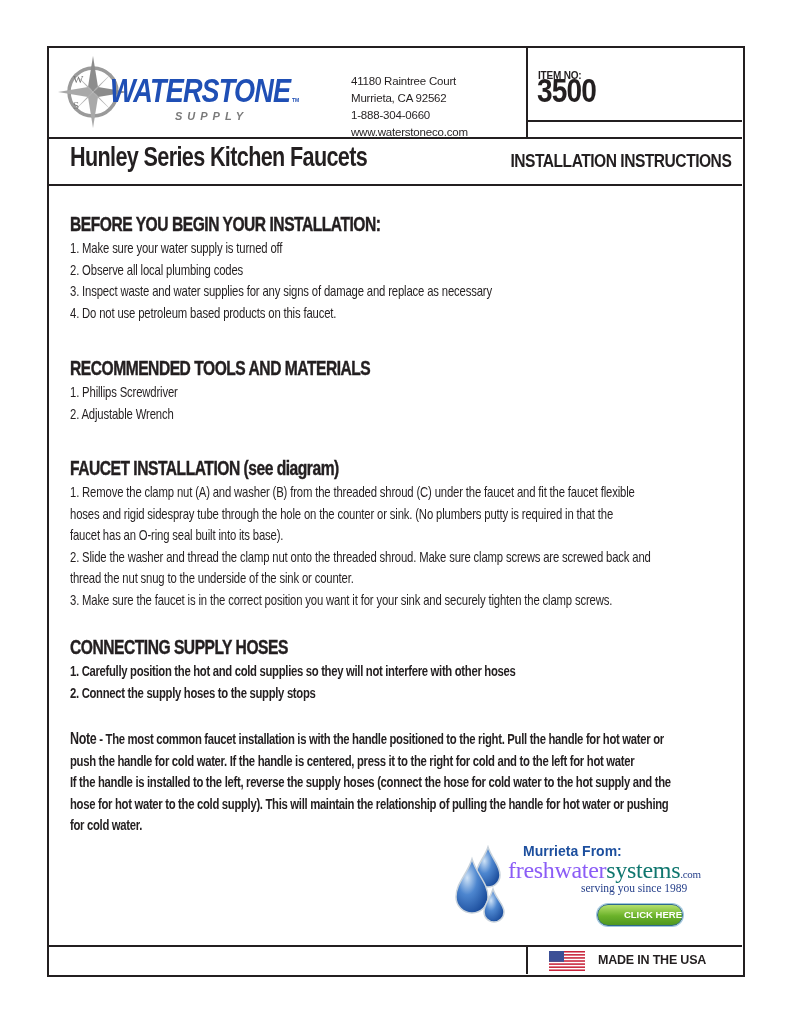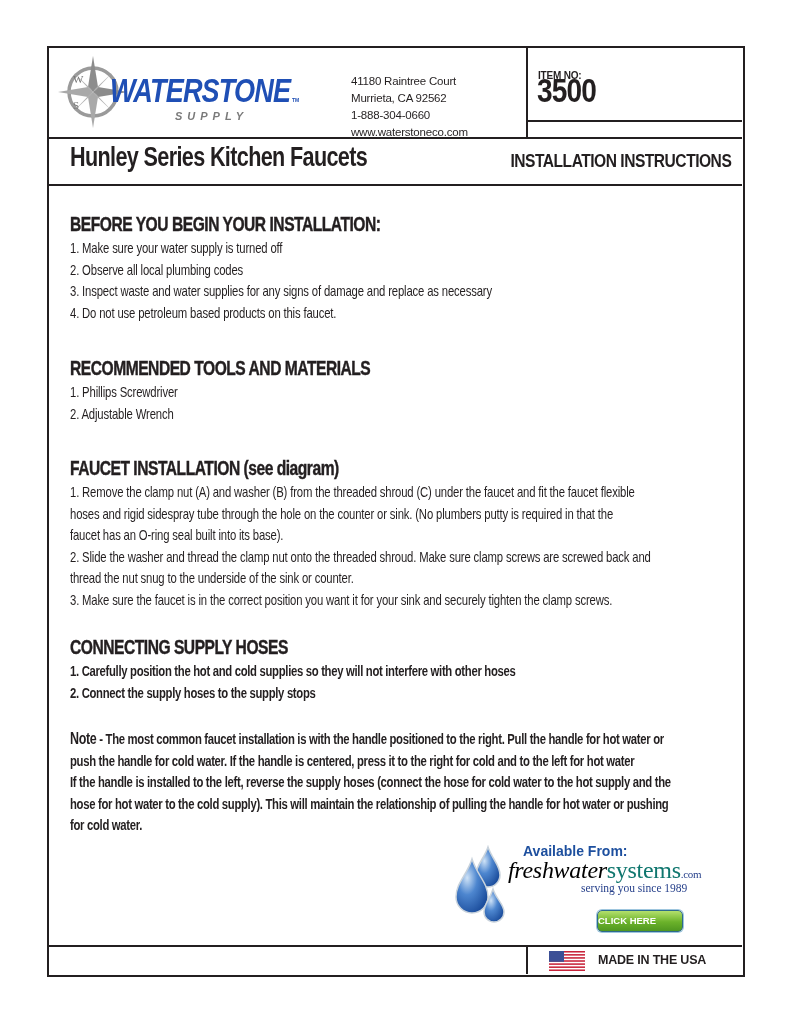--- a/index.html
+++ b/index.html
@@ -13,25 +13,25 @@
   .item-label { position:absolute; left:538px; top:70px; font-size:10px; font-weight:bold; letter-spacing:-0.2px; }
   .item-no { position:absolute; left:537px; top:72px; font-size:33px; font-weight:bold; letter-spacing:-1px; transform:scaleX(0.85); transform-origin:left top; }
   .title { position:absolute; left:70px; top:142px; font-size:27px; font-weight:bold; letter-spacing:-0.8px; transform:scaleX(0.8); transform-origin:left top; white-space:nowrap; }
   .subtitle { position:absolute; right:60px; top:150px; font-size:19px; font-weight:bold; letter-spacing:-0.6px; transform:scaleX(0.82); transform-origin:right top; white-space:nowrap; }
   .sec-h { position:absolute; left:70px; font-size:19.5px; font-weight:bold; letter-spacing:-0.6px; transform:scaleX(0.8); transform-origin:left top; white-space:nowrap; -webkit-text-stroke:0.4px #231f20; }
   .body-text { position:absolute; left:70px; font-size:14.5px; line-height:21.5px; transform:scaleX(0.78); transform-origin:left top; white-space:nowrap; letter-spacing:-0.2px; }
   .body-text.bold { font-weight:bold; letter-spacing:-0.4px; }
   .ad { position:absolute; left:450px; top:840px; width:270px; height:92px; }
   .ad .avail { position:absolute; left:73px; top:3px; font-size:14px; font-weight:bold; color:#1d4f9e; }
   .ad .brand { position:absolute; left:58px; top:17px; font-family:"Liberation Serif", serif; font-size:24px; white-space:nowrap; letter-spacing:-0.3px; }
-  .ad .brand .fw { color:#000000;font-style:italic; }
+  .ad .brand .fw { color:#8b5cf6; }
   .ad .brand .sys { color:#0f766e; }
   .ad .brand .com { color:#253f8a; font-size:11px; }
   .ad .since { position:absolute; left:131px; top:42px; font-family:"Liberation Serif", serif; font-size:11.5px; color:#253f8a; white-space:nowrap; }
-  .ad .click { position:absolute; left:147px; top:64px; width:84px; height:20px; border-radius:5px; background:linear-gradient(#b4e06c, #6bb22a 55%, #4f9720); border:1.5px solid #2f6a8c; box-shadow:0 0 0 1px #9ec6de; color:#ffffff; font-size:9.5px; font-weight:bold; text-align:left; line-height:20px; cursor:pointer;margin-top:6px; }
+  .ad .click { position:absolute; left:147px; top:64px; width:84px; height:20px; border-radius:11px; background:linear-gradient(#b4e06c, #6bb22a 55%, #4f9720); border:1.5px solid #2f6a8c; box-shadow:0 0 0 1px #9ec6de; color:#ffffff; font-size:9.5px; font-weight:bold; text-align:right; line-height:20px; cursor:pointer; }
   .flag { position:absolute; left:549px; top:951px; width:36px; height:20px; }
   .made { position:absolute; left:598px; top:953px; font-size:12.5px; font-weight:bold; letter-spacing:-0.2px; white-space:nowrap; }
 </style>
 </head>
 <body>
 
 <div class="frame"></div>
 <div class="vline" style="left:526px; top:47px; height:91px;"></div>
 <div class="hline" style="left:526px; top:120px; width:216px;"></div>
 <div class="hline" style="left:48px; top:137px; width:694px;"></div>
@@ -115,21 +115,21 @@
       <radialGradient id="dg" cx="35%" cy="35%" r="70%">
         <stop offset="0" stop-color="#cfe3f7"></stop>
         <stop offset="0.45" stop-color="#4d86cf"></stop>
         <stop offset="1" stop-color="#1d4f9e"></stop>
       </radialGradient>
     </defs>
     <path d="M38,2 C34,14 26,20 26,30 a12,12 0 0 0 24,0 C50,20 42,14 38,2Z" fill="url(#dg)" stroke="#c9d3dc" stroke-width="1.5"></path>
     <path d="M22,14 C17,30 6,38 6,52 a16,16 0 0 0 32,0 C38,38 27,30 22,14Z" fill="url(#dg)" stroke="#c9d3dc" stroke-width="1.5"></path>
     <path d="M43,44 C40,54 34,59 34,67 a10,10 0 0 0 20,0 C54,59 46,54 43,44Z" fill="url(#dg)" stroke="#c9d3dc" stroke-width="1.5"></path>
   </svg>
-  <div class="avail">Available From:</div>
+  <div class="avail">Murrieta From:</div>
   <div class="brand"><span class="fw">freshwater</span><span class="sys">systems</span><span class="com">.com</span></div>
   <div class="since">serving you since 1989</div>
   <div class="click">CLICK HERE</div>
 </div>
 
 <svg class="flag" viewBox="0 0 36 20">
   <rect width="36" height="20" fill="#ffffff"></rect>
   <rect y="0" width="36" height="1.54" fill="#c8233a"></rect>
   <rect y="3.08" width="36" height="1.54" fill="#c8233a"></rect>
   <rect y="6.16" width="36" height="1.54" fill="#c8233a"></rect>

